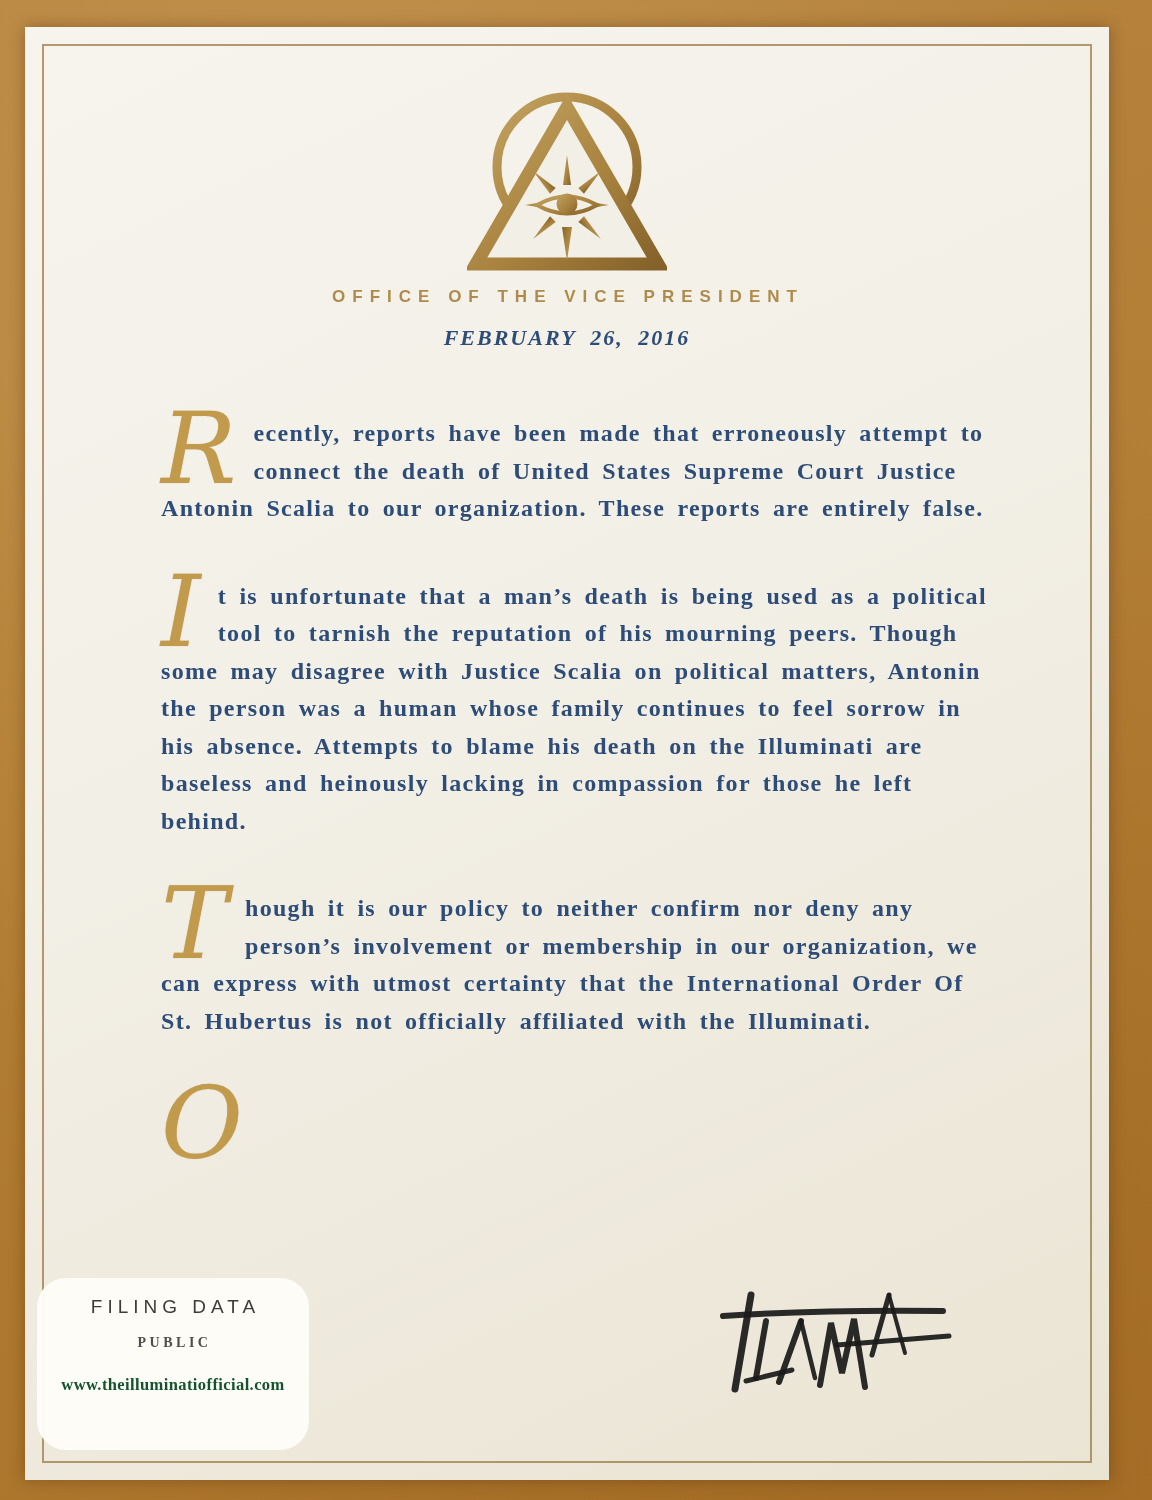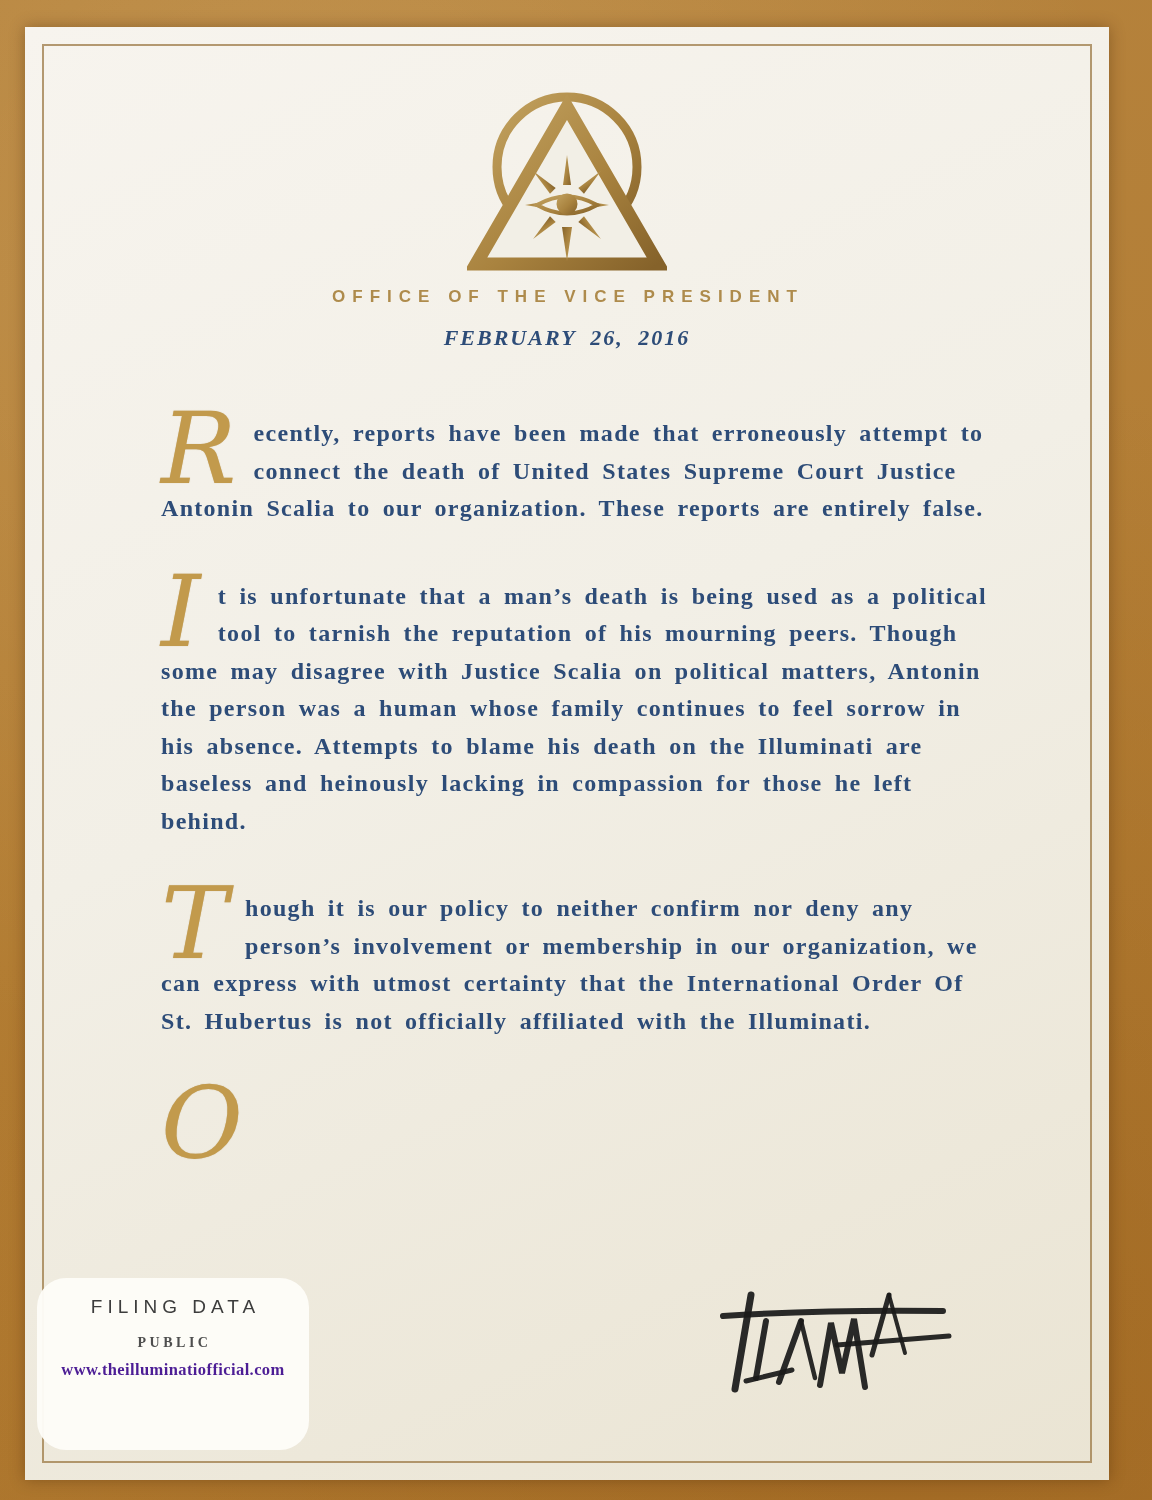--- a/index.html
+++ b/index.html
@@ -89,23 +89,23 @@
     font-size:14px; font-weight:bold; letter-spacing:3.5px; padding-left:3px;
     color:#4e4e4e;
   }
   .filing-notice{
     margin-top:11px;
     font-size:13px; letter-spacing:1.4px;
     line-height:20px; color:#75706a;
     padding:0 10px;
   }
   .filing-url{
-    margin-top:9px;
+    margin-top:24px;
     font-size:16.5px; font-weight:bold; letter-spacing:.4px;
-    color:#4c1d95;
+    color:#14532d;
   }
   .signature{ position:absolute; left:662px; top:1254px; }
   .signature path{ stroke:var(--signature-ink); fill:none; stroke-linecap:round; opacity:.93; }
 </style>
 </head>
 <body>
 
 <div class="paper">
   <div class="inner-border"></div>
 

